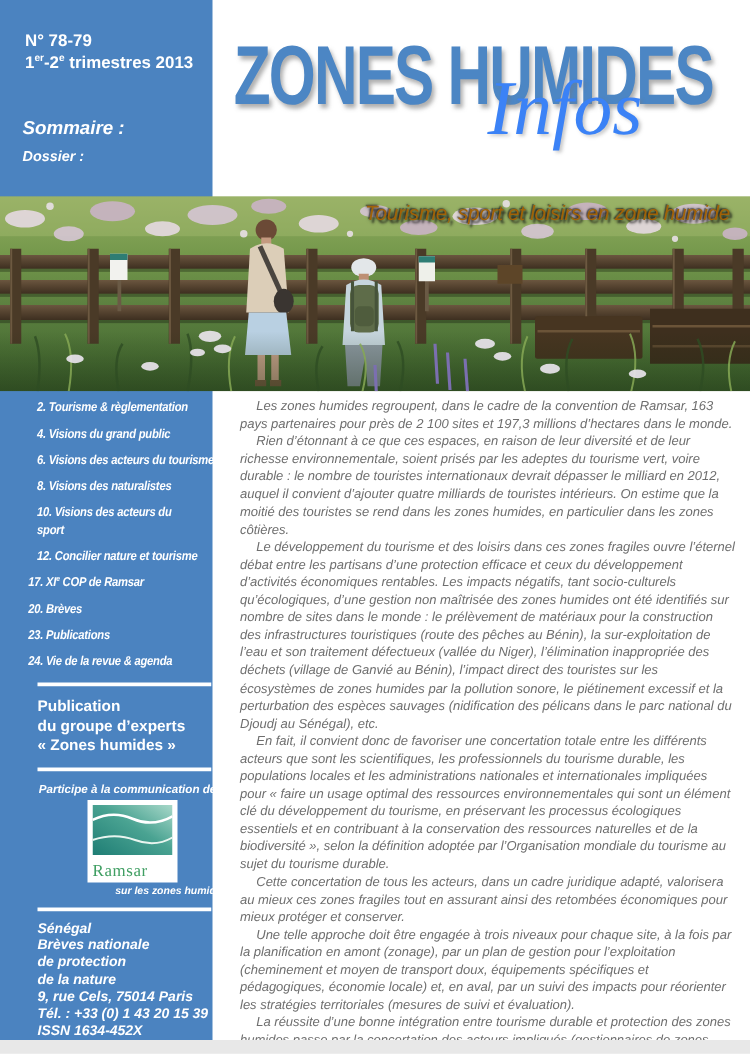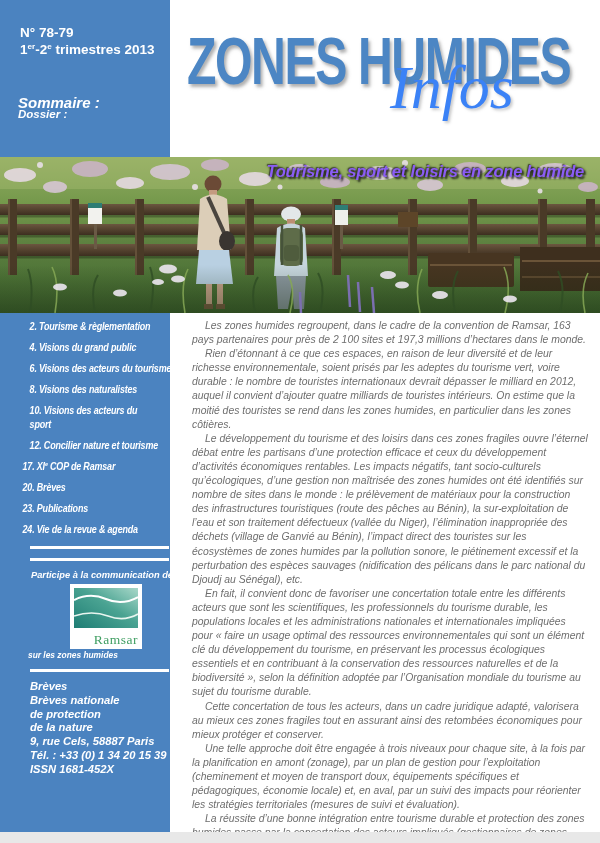--- a/index.html
+++ b/index.html
@@ -10,39 +10,39 @@
     font-family:"Liberation Sans", sans-serif;
   }
   
   .sidebar {
     position:absolute; left:0; top:0; width:170px; height:835px;
     background:#4b83c0; color:#ffffff;
   }
   .issue-block { position:absolute; left:20px; top:24px; font-size:13.5px; font-weight:bold; line-height:17px; }
   .issue-block sup, .toc sup, .period sup { font-size:60%; vertical-align:super; line-height:0; }
   .sommaire-label { position:absolute; left:18px; top:94px; font-size:15px; font-weight:bold; font-style:italic; }
-  .dossier-label  { position:absolute; left:18px; top:108px; font-size:11.5px; font-weight:bold; font-style:italic; }
+  .dossier-label  { position:absolute; left:18px; top:120px; font-size:11.5px; font-weight:bold; font-style:italic; }
 
   .sidebar-lower { position:absolute; left:12px; top:320px; width:170px; }
   .toc { list-style:none; }
   .toc li {
     font-size:10.2px; font-weight:bold; font-style:italic; line-height:14px;
     margin-bottom:7px; letter-spacing:-0.2px;
     transform:scaleX(0.88); transform-origin:left center; width:113%;
   }
   .toc li.dossier-item { padding-left:20px; padding-right:4px; }
   .toc li.main-item    { padding-left:12px; padding-right:4px; }
   .toc li.narrow       { padding-right:44px; }
 
   .divider { height:3px; background:#ffffff; margin:9px 13px 0 18px; }
   .pub-block { margin:9px 6px 0 18px; font-size:12.3px; font-weight:bold; line-height:15.5px; }
   .participe { margin-top:9px; text-align:center; font-size:9.3px; font-weight:bold; font-style:italic; padding-left:10px; }
-  .ramsar-box { width:72px; margin:4px auto 0 58px; background:#ffffff; padding:4px 4px 1px 4px; text-align:right; }
+  .ramsar-box { width:72px; margin:4px auto 0 58px; background:#ffffff; padding:4px 4px 1px 4px; text-align:left; }
   .ramsar-name { font-family:"Liberation Serif", serif; font-size:13.5px; color:#3f9e62; letter-spacing:0.5px; }
-  .ramsar-tagline { text-align:left; font-size:8.4px; font-weight:bold; font-style:italic; margin-top:1px; padding-left:16px; }
+  .ramsar-tagline { text-align:right; font-size:8.4px; font-weight:bold; font-style:italic; margin-top:1px; padding-left:16px; }
   .edition-block { margin:8px 6px 0 18px; font-size:11.2px; font-weight:bold; font-style:italic; line-height:13.8px; }
 
   
   .title-main {
     position:absolute; left:187px; top:22px; white-space:nowrap;
     font-size:67px; font-weight:bold; color:#4c86c4; letter-spacing:-2px;
     transform:scaleX(0.72); transform-origin:left top;
     text-shadow:3px 3px 4px rgba(110,110,110,0.55);
   }
   .title-sub {
@@ -50,21 +50,21 @@
     font-family:"Liberation Serif", serif; font-style:italic;
     font-size:62px; color:#3b82f6;
     text-shadow:2px 2px 3px rgba(120,120,120,0.4);
   }
 
   
   .photo-wrap { position:absolute; left:0; top:157px; width:600px; height:156px; }
   .photo-wrap svg { display:block; width:600px; height:156px; }
   .banner-title {
     position:absolute; top:5px; right:16px;
-    font-size:16.5px; font-weight:bold; font-style:italic; color:#8b5cf6;
+    font-size:16.5px; font-weight:normal; font-style:italic; color:#a16207;
     text-shadow:-1px -1px 1px rgba(40,40,40,0.7), 2px 2px 2px rgba(20,20,20,0.85), 0 0 3px rgba(0,0,0,0.6);
     letter-spacing:-0.2px;
   }
 
   
   .article {
     position:absolute; left:192px; top:319px; width:396px;
     font-size:10.4px; font-style:italic; color:#6e6e6e; line-height:14.1px;
   }
   .article p { text-indent:13px; margin:0; }
@@ -91,20 +91,25 @@
         <li class="dossier-item narrow">10. Visions des acteurs du sport</li>
         <li class="dossier-item">12. Concilier nature et tourisme</li>
         <li class="main-item"><span>17. XI</span><sup>e</sup><span> COP de Ramsar</span></li>
         <li class="main-item">20. Brèves</li>
         <li class="main-item">23. Publications</li>
         <li class="main-item">24. Vie de la revue &amp; agenda</li>
       </ul>
 
       <div class="divider"></div>
 
+      <div class="pub-block">
+        <div>Publication</div>
+        <div>du groupe d’experts</div>
+        <div>« Zones humides »</div>
+      </div>
 
       <div class="divider"></div>
 
       <div class="participe">Participe à la communication de</div>
 
       <div class="ramsar-box">
         <svg width="64" height="40" viewBox="0 0 64 40">
           <defs>
             <linearGradient id="rg" x1="0" y1="1" x2="1" y2="0">
               <stop offset="0" stop-color="#1e7d74"></stop>
@@ -116,27 +121,27 @@
           <path d="M0 12 Q16 4 32 11 T64 9" fill="none" stroke="#ffffff" stroke-width="2"></path>
           <path d="M0 28 Q18 22 34 28 T64 26" fill="none" stroke="#e8f5ef" stroke-width="1.6"></path>
         </svg>
         <div class="ramsar-name">Ramsar</div>
       </div>
       <div class="ramsar-tagline">sur les zones humides</div>
 
       <div class="divider"></div>
 
       <div class="edition-block">
-        <div>Brèves</div>
+        <div>Sénégal</div>
         <div>Brèves nationale</div>
         <div>de protection</div>
         <div>de la nature</div>
-        <div>9, rue Cels, 58887 Paris</div>
-        <div>Tél. : +33 (0) 1 34 20 15 39</div>
-        <div>ISSN 1681-452X</div>
+        <div>9, rue Cels, 75014 Paris</div>
+        <div>Tél. : +33 (0) 1 43 20 15 39</div>
+        <div>ISSN 1634-452X</div>
       </div>
     </div>
   </div>
 
   <div class="title-main">ZONES HUMIDES</div>
   <div class="title-sub">Infos</div>
 
   <div class="photo-wrap">
     <svg viewBox="0 0 600 156" preserveAspectRatio="none">
       <defs>

